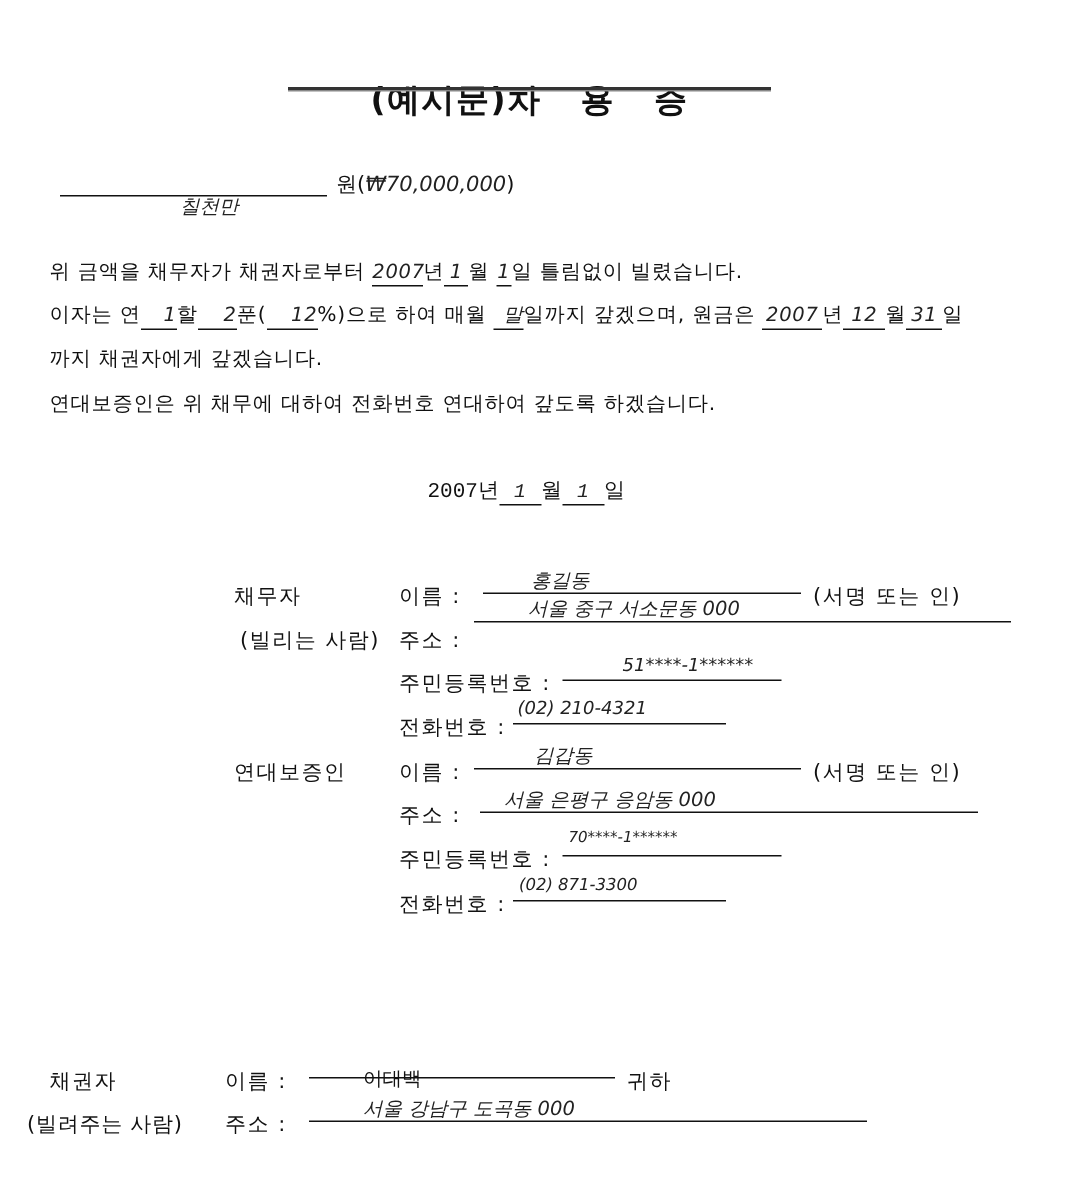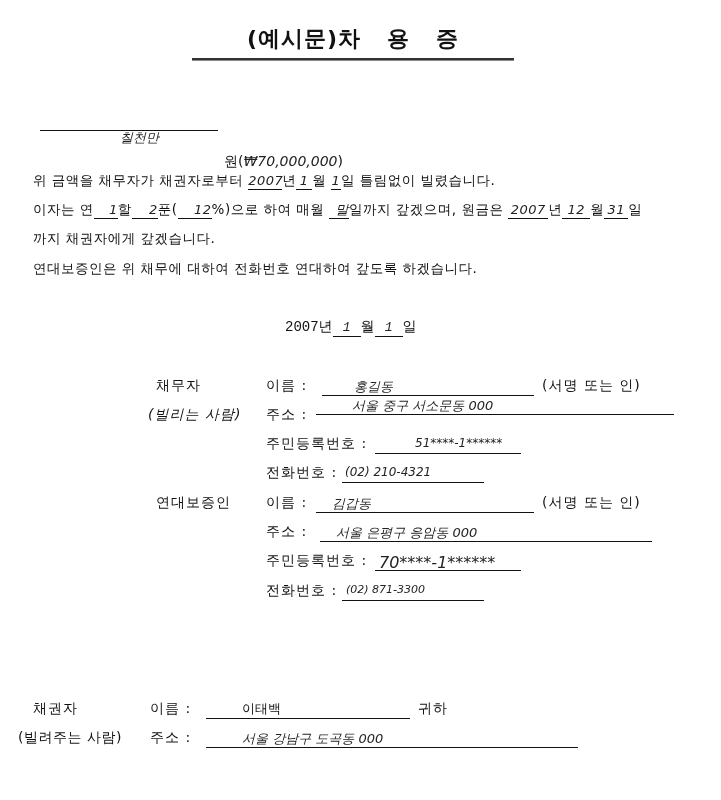--- a/index.html
+++ b/index.html
@@ -7,52 +7,52 @@
          font-family:"DejaVu Sans","Liberation Sans",sans-serif; color:#111; font-size:14px; }
   .abs { position:absolute; white-space:nowrap; }
   .title { left:192px; top:24px; width:322px; text-align:center; font-size:22px; font-weight:bold;
            letter-spacing:1px; }
   .title-rule { position:absolute; left:192px; top:58px; width:322px; height:0;
                 border-top:2px solid #333; border-bottom:1px solid #888; }
   .hand { font-style:italic; font-size:13px; color:#222; }
   .u { display:inline-block; border-bottom:1px solid #111; text-align:center; line-height:16px; }
   .line { position:absolute; border-bottom:1px solid #111; height:18px; }
   .body-line { left:33px; font-size:13.5px; letter-spacing:0.5px; }
-  .label { font-size:14px; letter-spacing:1px; }
+  .label { font-size:14px; letter-spacing:1px;margin-top:12px; }
 </style>
 </head>
 <body>
 
-<div class="abs title" style="white-space:pre;">(예시문)차   용   증</div>
+<div class="abs title" style="white-space:pre;margin-top:28px;">(예시문)차   용   증</div>
 <div class="title-rule"></div>
 
 <div class="line" style="left:40px; top:112px; width:178px;">
   <span class="abs hand" style="left:80px; top:17px;">칠천만</span>
 </div>
-<div class="abs" style="left:224px; top:114px; font-size:14px;margin-top:39px;">
+<div class="abs" style="left:224px; top:114px; font-size:14px;">
   <span>원(</span><span class="hand" style="font-size:14px;">₩70,000,000</span><span>)</span>
 </div>
 
 <div class="abs body-line" style="top:172px;">
   <span>위 금액을 채무자가 채권자로부터 </span><span class="u hand" style="width:34px;">2007</span><span>년</span><span class="u hand" style="width:16px;">1</span><span>월</span> <span class="u hand" style="width:10px;">1</span><span>일 틀림없이 빌렸습니다.</span>
 </div>
 
 <div class="abs body-line" style="top:201px;">
   <span>이자는 연</span><span class="u hand" style="width:24px; text-align:right;">1</span><span>할</span><span class="u hand" style="width:26px; text-align:right;">2</span><span>푼(</span><span class="u hand" style="width:34px; text-align:right;">12</span><span>%)으로 하여 매월</span> <span class="u hand" style="width:20px; text-align:right;">말</span><span>일까지 갚겠으며, 원금은</span> <span class="u hand" style="width:40px;">2007</span><span>년</span><span class="u hand" style="width:28px;">12</span><span>월</span><span class="u hand" style="width:24px;">31</span><span>일</span>
 </div>
 
 <div class="abs body-line" style="top:230px;">까지 채권자에게 갚겠습니다.</div>
 <div class="abs body-line" style="top:260px;">연대보증인은 위 채무에 대하여 전화번호 연대하여 갚도록 하겠습니다.</div>
 
 <div class="abs" style="left:285px; top:318px; font-size:14px;font-family:Liberation Mono, monospace;">
   <span>2007</span><span>년</span><span class="u hand" style="width:28px;">1</span><span>월</span><span class="u hand" style="width:28px;">1</span><span>일</span>
 </div>
 
 <div class="abs label" style="left:156px; top:377px;">채무자</div>
-<div class="abs label" style="left:148px; top:406px;font-style:italic;">(빌리는 사람)</div>
+<div class="abs label" style="left:160px; top:406px;">(빌리는 사람)</div>
 
 <div class="abs label" style="left:266px; top:377px;">이름 :</div>
 <div class="line" style="left:322px; top:377px; width:212px;">
   <span class="abs hand" style="left:32px; top:1px;">홍길동</span>
 </div>
 <div class="abs label" style="left:542px; top:377px;">(서명 또는 인)</div>
 
 <div class="abs label" style="left:266px; top:406px;">주소 :</div>
 <div class="line" style="left:316px; top:396px; width:358px;">
   <span class="abs hand" style="left:36px; top:1px;">서울 중구 서소문동 000</span>
@@ -65,44 +65,44 @@
 
 <div class="abs label" style="left:266px; top:464px;">전화번호 :</div>
 <div class="line" style="left:342px; top:464px; width:142px;">
   <span class="abs hand" style="left:3px; top:1px; font-size:12px;">(02) 210-4321</span>
 </div>
 
 <div class="abs label" style="left:156px; top:494px;">연대보증인</div>
 
 <div class="abs label" style="left:266px; top:494px;">이름 :</div>
 <div class="line" style="left:316px; top:494px; width:218px;">
-  <span class="abs hand" style="left:16px; top:1px;">김갑동</span>
+  <span class="abs hand" style="left:40px; top:1px;">김갑동</span>
 </div>
 <div class="abs label" style="left:542px; top:494px;">(서명 또는 인)</div>
 
 <div class="abs label" style="left:266px; top:523px;">주소 :</div>
 <div class="line" style="left:320px; top:523px; width:332px;">
   <span class="abs hand" style="left:16px; top:1px;">서울 은평구 응암동 000</span>
 </div>
 
 <div class="abs label" style="left:266px; top:552px;">주민등록번호 :</div>
 <div class="line" style="left:375px; top:552px; width:146px;">
-  <span class="abs hand" style="left:4px; top:1px; font-size:16px;">70****-1******</span>
+  <span class="abs hand" style="left:4px; top:1px; font-size:10px;">70****-1******</span>
 </div>
 
 <div class="abs label" style="left:266px; top:582px;">전화번호 :</div>
 <div class="line" style="left:342px; top:582px; width:142px;">
   <span class="abs hand" style="left:4px; top:1px; font-size:11px;">(02) 871-3300</span>
 </div>
 
 <div class="abs label" style="left:33px; top:700px;">채권자</div>
 <div class="abs label" style="left:18px; top:729px; letter-spacing:0.5px;">(빌려주는 사람)</div>
 
 <div class="abs label" style="left:150px; top:700px;">이름 :</div>
 <div class="line" style="left:206px; top:700px; width:204px;">
-  <span class="abs" style="left:36px; top:0; font-size:13px;">이태백</span>
+  <span class="abs" style="left:36px; top:10px; font-size:13px;">이태백</span>
 </div>
 <div class="abs label" style="left:418px; top:700px;">귀하</div>
 
 <div class="abs label" style="left:150px; top:729px;">주소 :</div>
 <div class="line" style="left:206px; top:729px; width:372px;">
   <span class="abs hand" style="left:36px; top:1px;">서울 강남구 도곡동 000</span>
 </div>
 
 </body></html>

